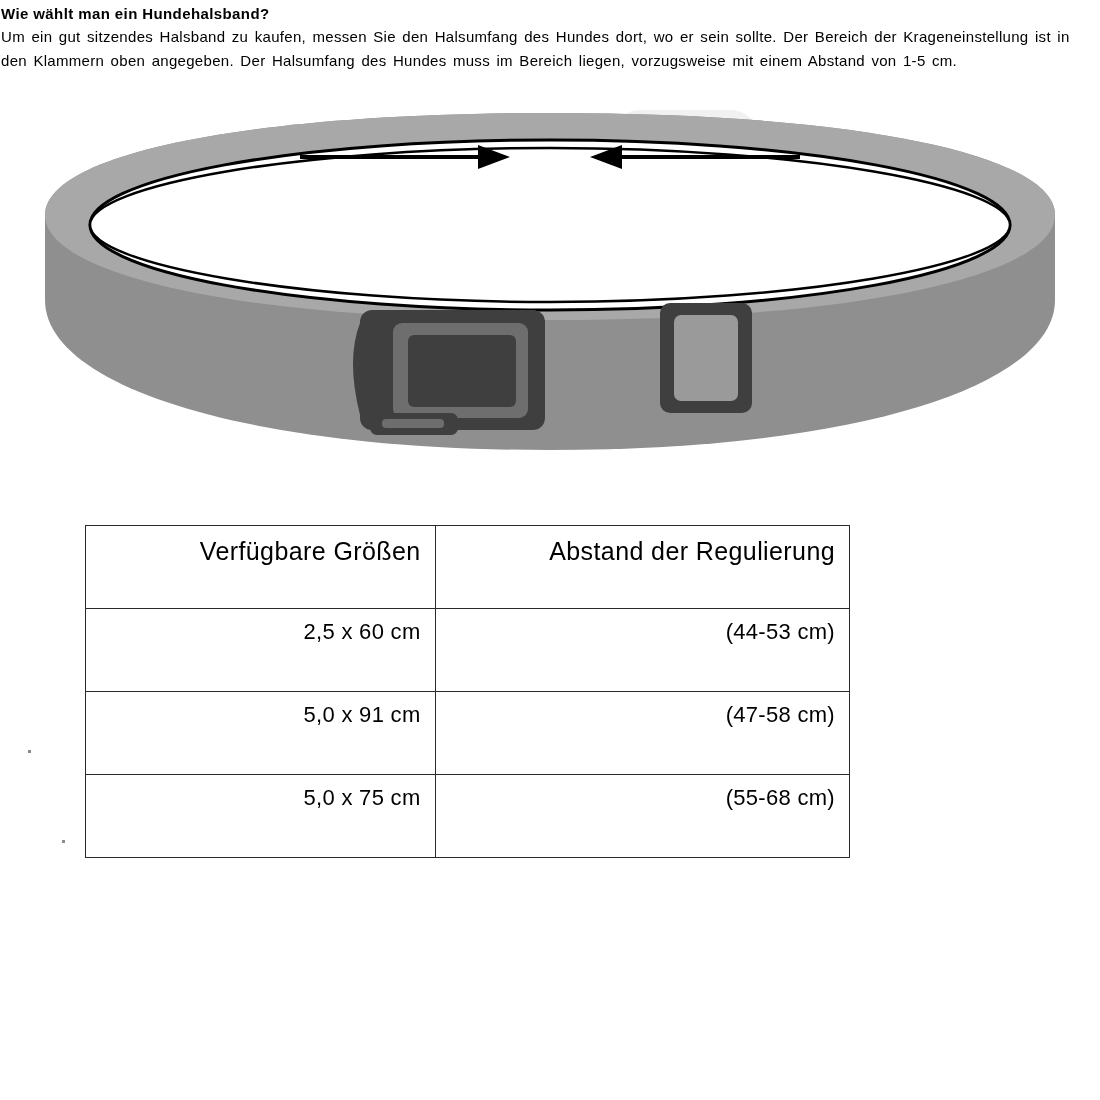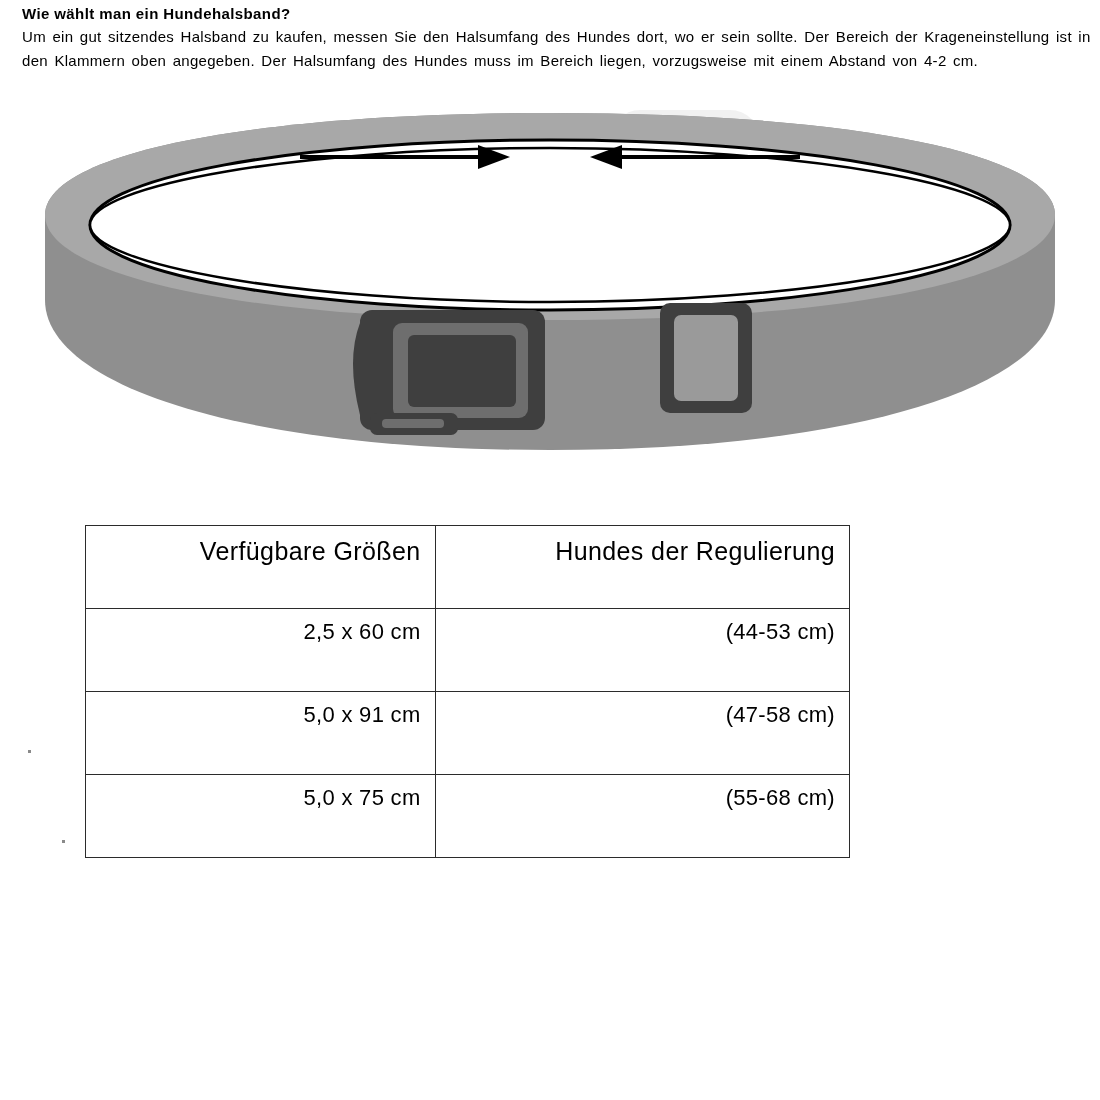--- a/index.html
+++ b/index.html
@@ -12,21 +12,21 @@
     height: 1100px;
     position: relative;
     font-family: "Liberation Sans", sans-serif;
     color: #000000;
     overflow: hidden;
   }
 
   
   #header-block {
     position: absolute;
-    left: 22px;
+    left: 1px;
     top: 4px;
     width: 1070px;
   }
   #doc-title {
     font-size: 15px;
     font-weight: bold;
     letter-spacing: 0.4px;
     line-height: 20px;
     margin: 0 0 1px 0;
     white-space: nowrap;
@@ -86,21 +86,21 @@
     background: #8a8a8a;
     width: 3px;
     height: 3px;
   }
 </style>
 </head>
 <body>
 
 <div id="header-block">
   <div id="doc-title">Wie wählt man ein Hundehalsband?</div>
-  <div id="doc-paragraph">Um ein gut sitzendes Halsband zu kaufen, messen Sie den Halsumfang des Hundes dort, wo er sein sollte. Der Bereich der Krageneinstellung ist in den Klammern oben angegeben. Der Halsumfang des Hundes muss im Bereich liegen, vorzugsweise mit einem Abstand von 4-2 cm.</div>
+  <div id="doc-paragraph">Um ein gut sitzendes Halsband zu kaufen, messen Sie den Halsumfang des Hundes dort, wo er sein sollte. Der Bereich der Krageneinstellung ist in den Klammern oben angegeben. Der Halsumfang des Hundes muss im Bereich liegen, vorzugsweise mit einem Abstand von 1-5 cm.</div>
 </div>
 
 <div id="collar-illustration">
   <svg viewBox="0 0 1100 390" width="1100" height="390" xmlns="http://www.w3.org/2000/svg">
 
     <g opacity="0.55">
       <rect x="610" y="15" width="150" height="200" rx="30" fill="#e6e6e6"></rect>
       <rect x="640" y="45" width="90" height="140" rx="18" fill="#ffffff"></rect>
       <rect x="600" y="90" width="160" height="95" rx="16" fill="#d8d8d8"></rect>
       <circle cx="632" cy="128" r="11" fill="#bdbdbd"></circle>
@@ -154,21 +154,21 @@
 <div class="speck" style="left:62px; top:840px;"></div>
 
 <table id="size-table">
   <colgroup>
       <col class="c1">
       <col class="c2">
     </colgroup>
   <thead>
     <tr>
       <th>Verfügbare Größen</th>
-      <th>Hundes der Regulierung</th>
+      <th>Abstand der Regulierung</th>
     </tr>
   </thead>
   <tbody>
     <tr>
       <td>2,5 x 60 cm</td>
       <td>(44-53 cm)</td>
     </tr>
     <tr>
       <td>5,0 x 91 cm</td>
       <td>(47-58 cm)</td>

